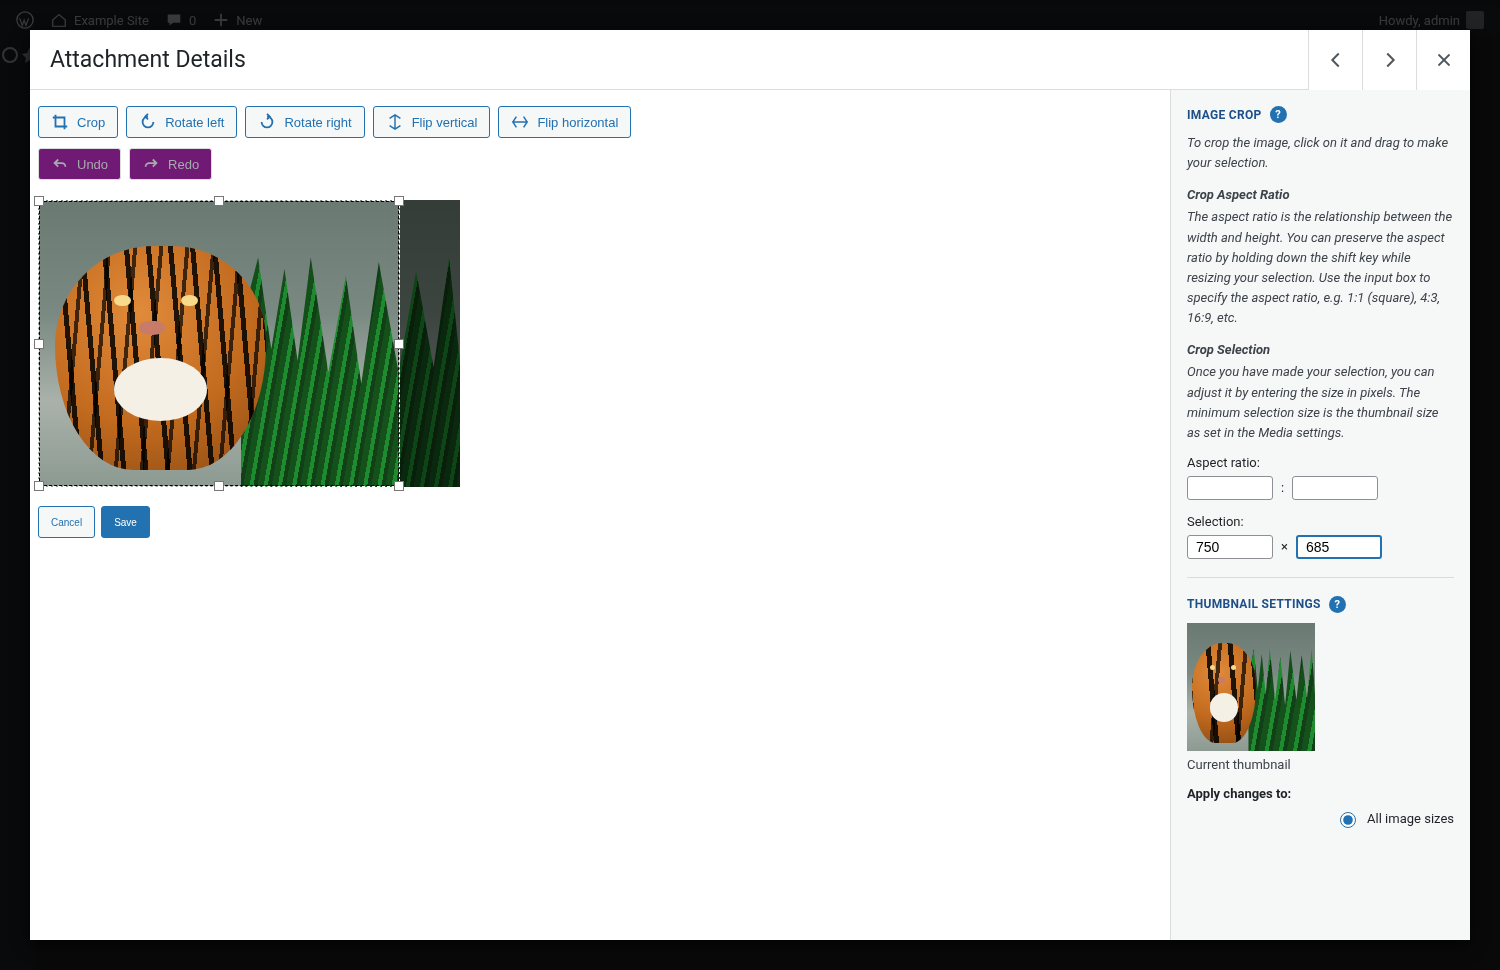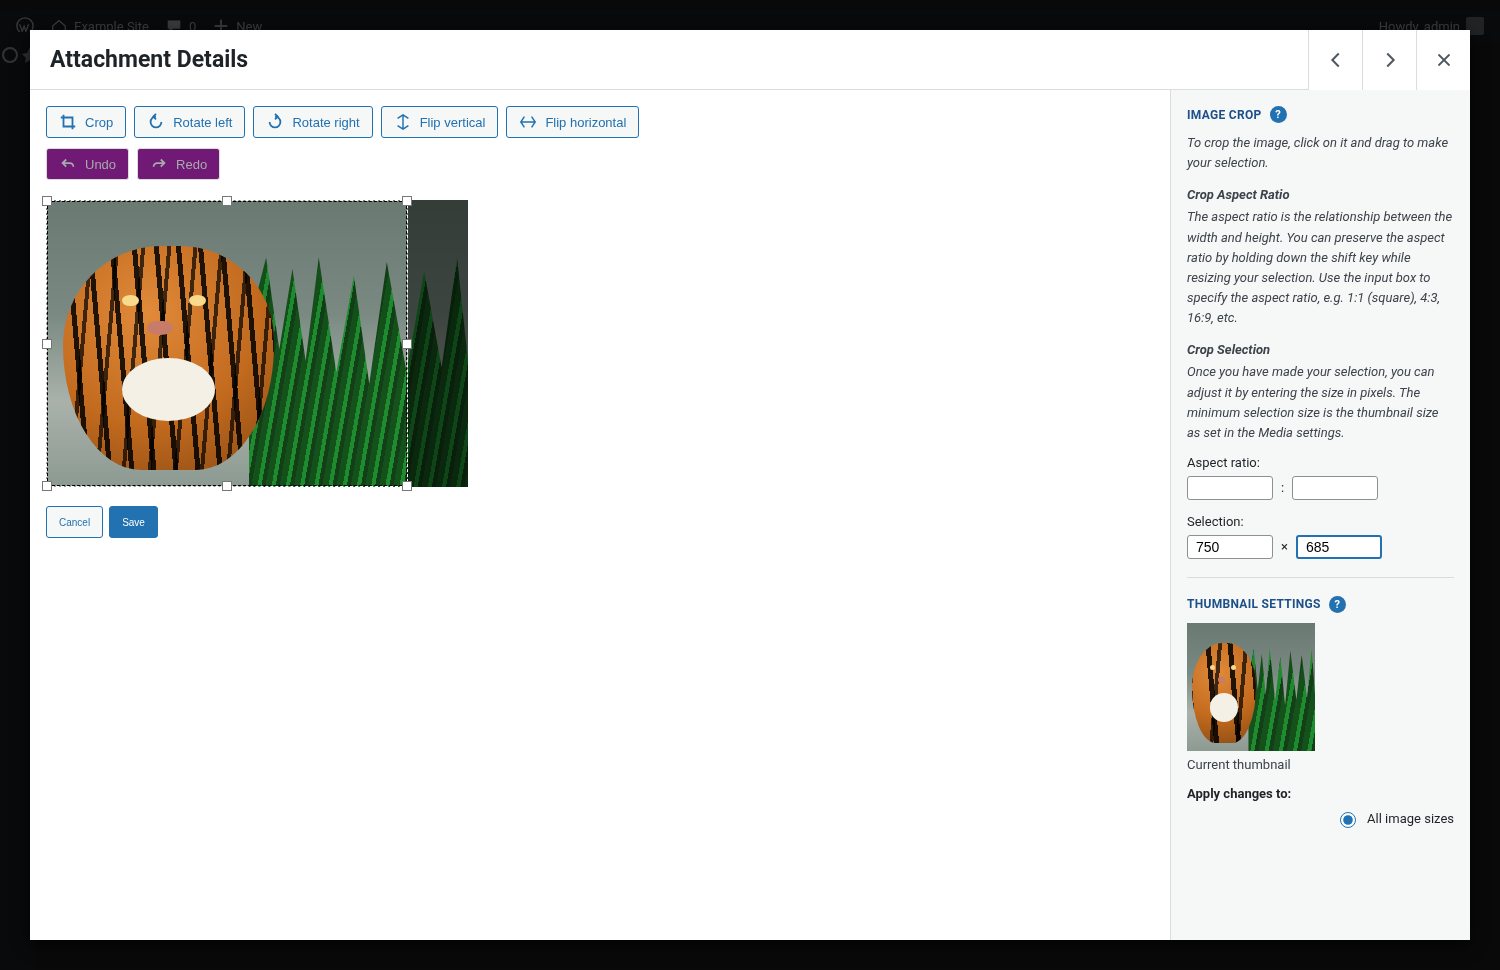--- a/index.html
+++ b/index.html
@@ -1,43 +1,43 @@
 <!DOCTYPE html>
 <html><head>
 <meta charset="utf-8">
 <style>
   * { box-sizing: border-box; }
   html, body { margin:0; padding:0; height:100%; font-family:-apple-system,BlinkMacSystemFont,"Segoe UI",Roboto,Oxygen,Ubuntu,sans-serif; font-size:13px; color:#1d2327; }
   body { background:#1e1e1e; width:1500px; height:970px; position:relative; overflow:hidden; }
 
   
-  .adminbar { position:absolute; top:10px; left:0; right:0; height:32px; background:#1d2327; color:#c3c4c7; display:flex; align-items:center; padding:0 8px; font-size:13px; z-index:0; }
+  .adminbar { position:absolute; top:4px; left:0; right:0; height:32px; background:#1d2327; color:#c3c4c7; display:flex; align-items:center; padding:0 8px; font-size:13px; z-index:0; }
   .adminbar .ab-item { display:flex; align-items:center; gap:6px; padding:0 8px; height:32px; color:#c3c4c7; }
   .adminbar .ab-item svg { width:18px; height:18px; fill:#c3c4c7; }
   .adminbar .spacer { flex:1; }
 
   
   .sidemenu { position:absolute; top:32px; left:0; width:36px; bottom:0; background:#1d2327; display:flex; flex-direction:row; padding-top:6px; z-index:0; }
   .sidemenu .mi { width:36px; height:34px; display:flex; align-items:center; justify-content:center; color:#a7aaad; }
   .sidemenu .mi svg { width:20px; height:20px; fill:#a7aaad; }
 
   
   .overlay { position:absolute; inset:0; background:rgba(0,0,0,0.7); z-index:1; }
 
   .modal { position:absolute; top:30px; left:30px; right:30px; bottom:30px; background:#fff; z-index:2; display:flex; flex-direction:column; box-shadow:0 5px 15px rgba(0,0,0,.7); }
 
   .modal-header { height:60px; border-bottom:1px solid #dcdcde; display:flex; align-items:center; padding:0 0 0 20px; }
-  .modal-header h1 { font-size:23px; font-weight:700; margin:0; flex:1; }
+  .modal-header h1 { font-size:23px; font-weight:400; margin:0; flex:1; }
   .nav-btns { display:flex; height:60px; }
   .nav-btn { width:54px; height:60px; border:0; border-left:1px solid #dcdcde; background:#fff; display:flex; align-items:center; justify-content:center; cursor:pointer; color:#666; }
   .nav-btn svg { width:22px; height:22px; fill:none; stroke:#50575e; stroke-width:2.2; }
   .nav-btn.close svg { stroke-width:2; }
 
   .modal-body { flex:1; display:flex; overflow:hidden; }
-  .edit-area { flex:1; overflow:auto; padding:16px 20px 20px 16px; min-width:0; }
+  .edit-area { flex:1; overflow:auto; padding:16px 20px 20px 8px; min-width:0; }
   .side-panel { width:300px; border-left:1px solid #dcdcde; background:#f6f7f7; padding:16px 16px 16px 16px; overflow:auto; font-size:13px; }
 
   .btn-row { display:flex; flex-wrap:wrap; gap:8px; margin-bottom:10px; }
   .tool-btn { display:inline-flex; align-items:center; gap:8px; border:1px solid #2271b1; color:#2271b1; background:#f6f7f7; border-radius:3px; height:32px; padding:0 12px; font-size:13px; cursor:pointer; }
   .tool-btn svg { width:18px; height:18px; fill:#2271b1; }
   .tool-btn.disabled { color:#a7aaad; border-color:#dcdcde; background:#701a75; cursor:default; }
   .tool-btn.disabled svg { fill:#a7aaad; }
 
   .crop-stage { position:relative; width:422px; height:287px; margin-top:10px; display:inline-block; background:#222; }
   .crop-stage .veil { position:absolute; background:rgba(0,0,0,.5); }

